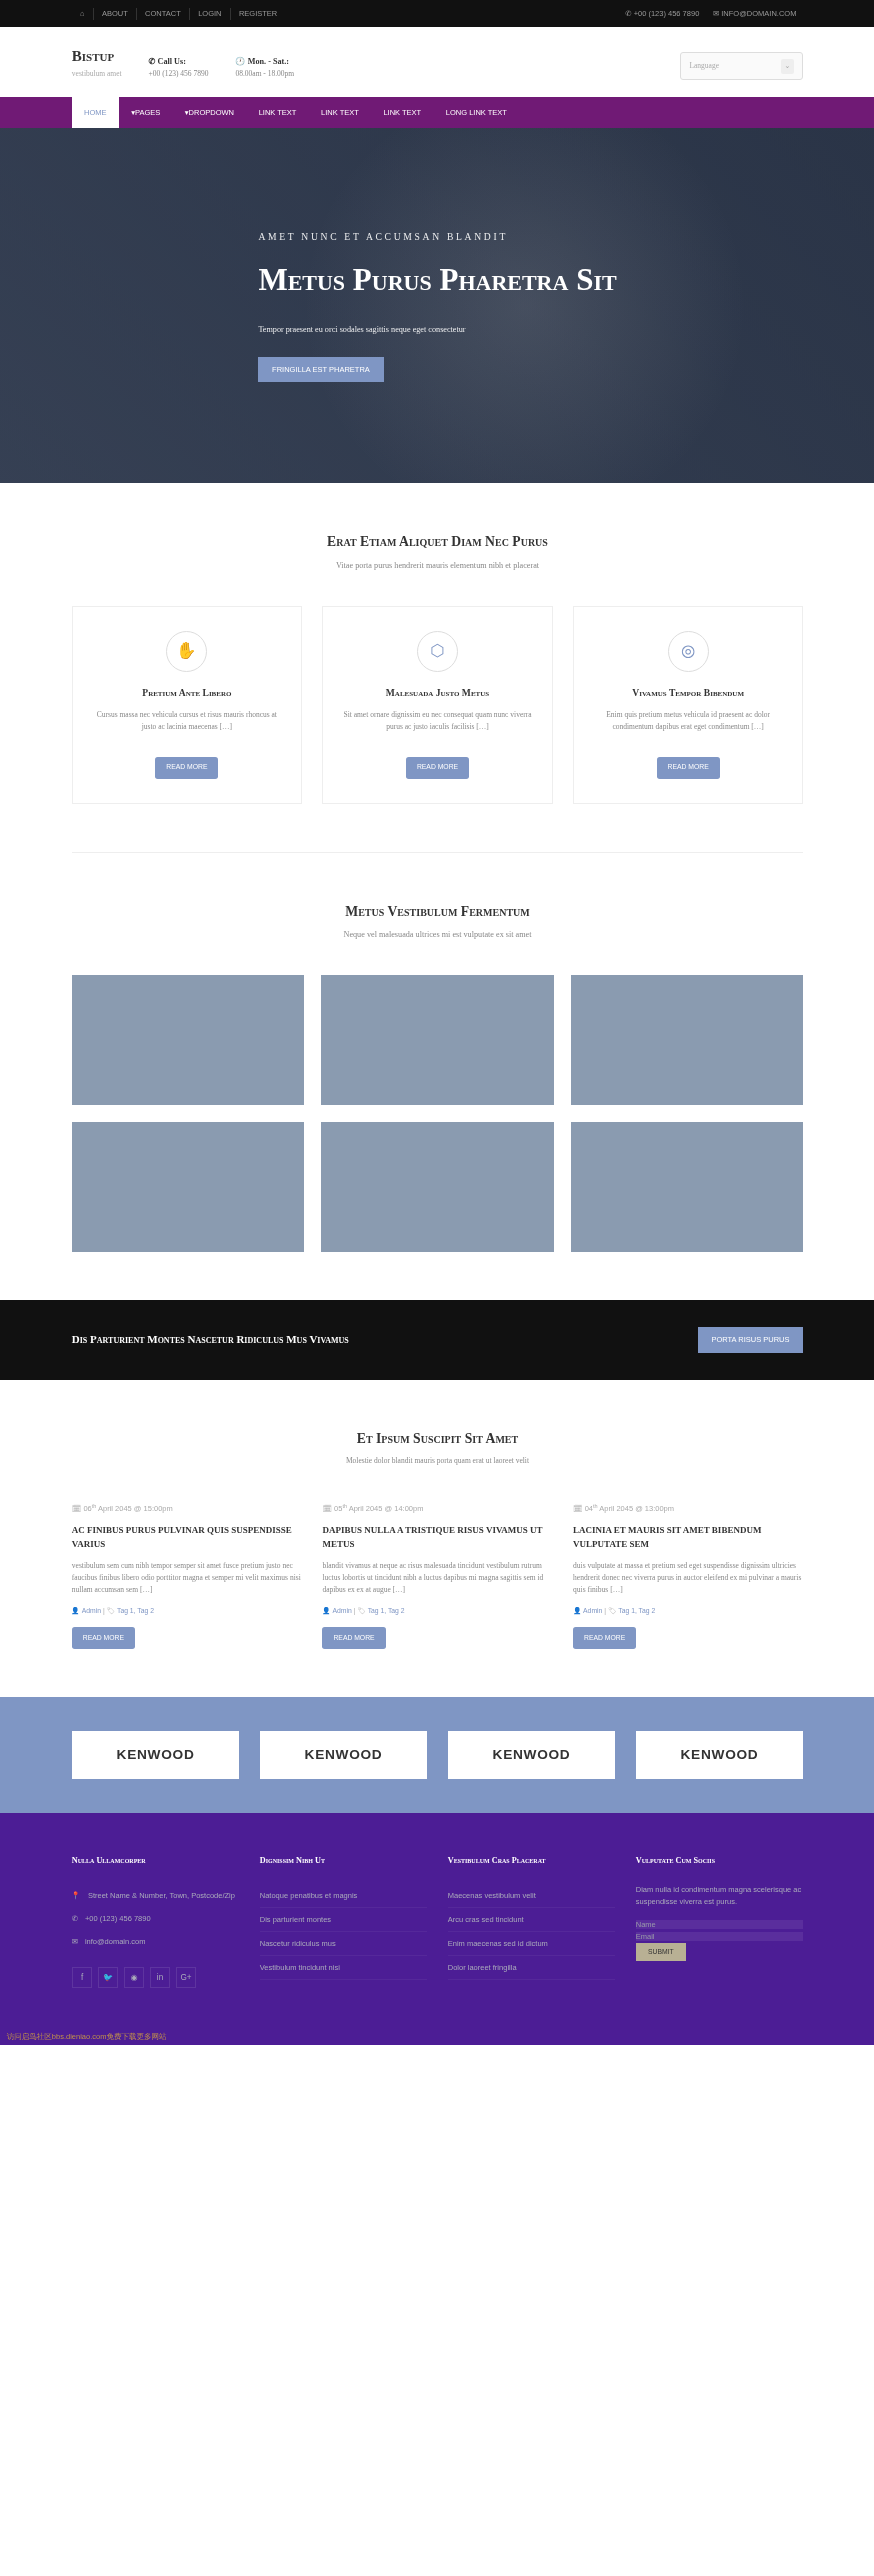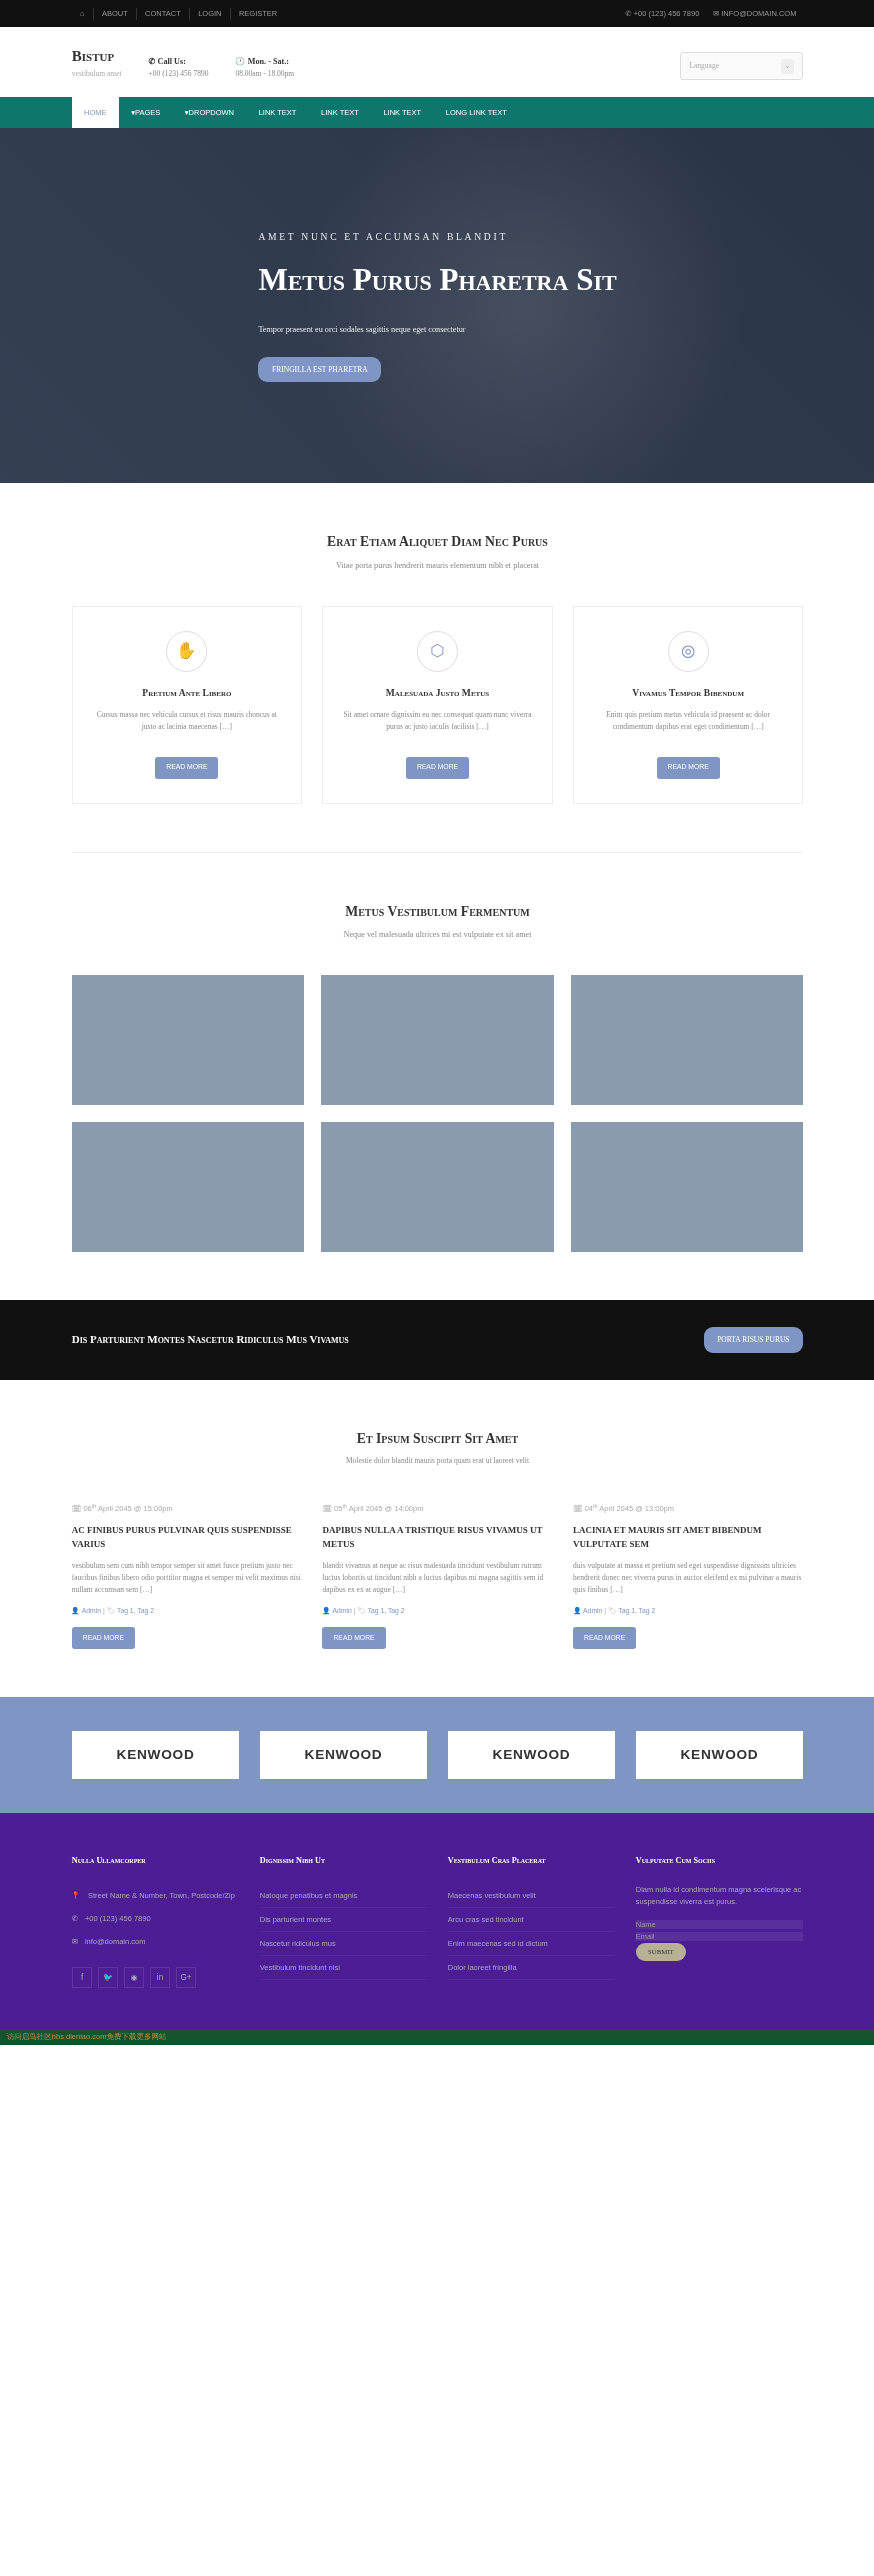--- a/index.html
+++ b/index.html
@@ -22,33 +22,33 @@
 .header{background:#fff;padding:17px 0}
 .header .container{display:flex;align-items:flex-end;gap:27px}
 .logo h1{font-size:15px;color:#333;font-variant:small-caps}
 .logo p{font-size:7.5px;color:#aaa}
 .header-item{font-size:7.5px;color:#888}
 .header-item strong{color:#333;display:block;font-size:8.2px}
 .lang{margin-left:auto;border:0.7px solid #ddd;border-radius:3px;padding:5.5px 8.2px;width:123px;display:flex;justify-content:space-between;align-items:center;font-size:7.5px;color:#aaa;background:#fafafa}
 .lang .chev{background:#eee;border-radius:2.1px;padding:1.4px 3.4px}
 
 
-.nav{background:#0f766e}
+.nav{background:#701a75}
 .nav ul{list-style:none;display:flex}
 .nav li{padding:9.6px 12.3px;font-size:7.5px;color:#fff;font-family:Arial,sans-serif;text-transform:uppercase}
 .nav li.active{background:#fff;color:#7f96c4}
 
 
 .hero{background:linear-gradient(rgba(40,50,70,.6),rgba(40,50,70,.6)),linear-gradient(45deg,#4a5568,#2d3748);min-height:355px;color:#fff;display:flex;align-items:center;position:relative;overflow:hidden}
 .hero::before{content:"";position:absolute;inset:0;background:radial-gradient(circle at 60% 50%,rgba(200,200,200,.15) 0%,transparent 40%)}
 .hero .container{position:relative;z-index:1}
 .hero .sub{font-size:9.6px;letter-spacing:2.7px;text-transform:uppercase;margin-bottom:10.3px}
 .hero h2{font-size:31px;margin-bottom:19px;font-variant:small-caps}
 .hero p{font-size:8.2px;margin-bottom:20.5px;opacity:.9}
-.btn{display:inline-block;background:#7f96c4;color:#fff;padding:6.8px 13.7px;border-radius:9px;font-size:7.5px;text-transform:uppercase;font-family:Liberation Serif, serif;border:none;cursor:pointer}
+.btn{display:inline-block;background:#7f96c4;color:#fff;padding:6.8px 13.7px;border-radius:0;font-size:7.5px;text-transform:uppercase;font-family:Liberation Sans, sans-serif;border:none;cursor:pointer}
 
 
 .section{padding:48px 0}
 .heading{text-align:center;margin-bottom:34px}
 .heading h3{font-size:13.7px;color:#333;font-variant:small-caps;margin-bottom:5.5px}
 .heading p{font-size:8.2px}
 
 .card{border:0.7px solid #eee;padding:24px 17px;text-align:center}
 .card .icon{width:41px;height:41px;border:0.7px solid #ddd;border-radius:50%;margin:0 auto 13.7px;display:flex;align-items:center;justify-content:center;color:#7f96c4;font-size:16.4px}
 .card h4{font-size:9.6px;color:#333;font-variant:small-caps;margin-bottom:8.2px}
@@ -88,21 +88,21 @@
 .footer h5{color:#fff;font-size:8.2px;font-variant:small-caps;margin-bottom:17px;font-family:Georgia,serif}
 .footer ul{list-style:none}
 .footer li{padding:5.5px 0;border-bottom:0.7px solid rgba(255,255,255,.05)}
 .footer .contact li{display:flex;gap:6.8px;border:none}
 .footer input{width:100%;background:rgba(255,255,255,.08);border:none;padding:0;margin-bottom:1px;color:#fff;font-size:7.5px}
 .footer input::placeholder{color:#99a}
 .footer .submit{background:#b8b094;color:#333;padding:5.5px 12.3px;font-size:6.8px}
 .socials{display:flex;gap:5.5px;margin-top:13.7px}
 .socials span{width:20.5px;height:20.5px;border:0.7px solid rgba(255,255,255,.1);display:flex;align-items:center;justify-content:center;font-size:8.2px}
 
-.watermark{position:relative;background:#14532d;color:#c0904a;font-size:7.5px;padding:2.1px 6.8px;font-family:Arial,sans-serif}
+.watermark{position:relative;background:#4c1d95;color:#c0904a;font-size:7.5px;padding:2.1px 6.8px;font-family:Arial,sans-serif}
 
 hr.divider{border:none;border-top:0.7px solid #eee;margin:0 auto;max-width:731px}
 </style>
 </head>
 <body>
 
 <div class="topbar">
   <div class="container">
     <ul>
       <li>⌂</li>

